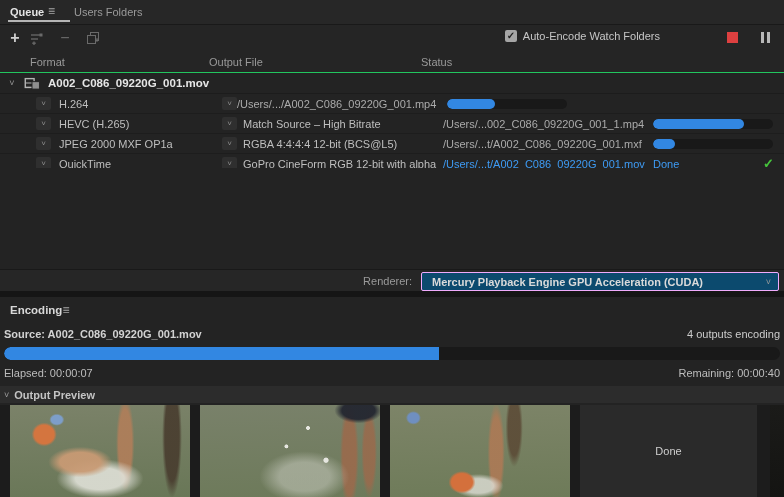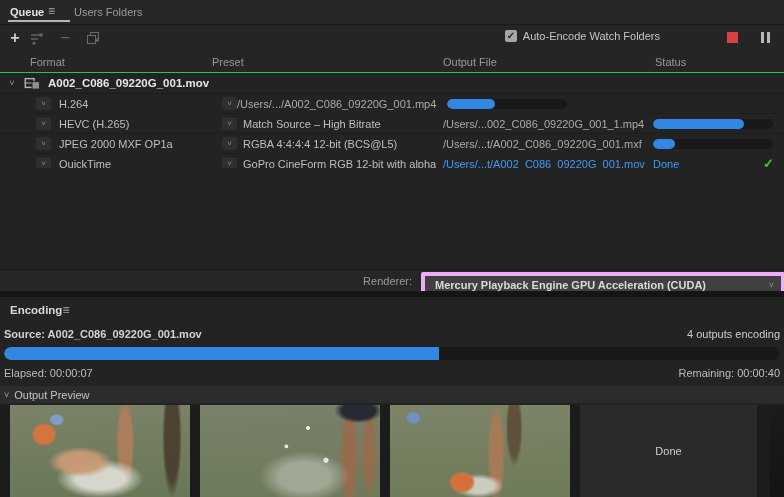--- a/index.html
+++ b/index.html
@@ -52,40 +52,40 @@
   .ptrack{width:120px;height:10px;background:#191919;border-radius:5px;margin-left:4px;overflow:hidden;}
   .pfill{height:100%;background:#3287e2;border-radius:5px;}
   .link{color:#3e9bf4;}
   .done-label{color:#3e9bf4;margin-left:10px;}
   .check{margin-left:auto;color:#46c53c;font-size:13px;font-weight:bold;}
   .empty-space{position:absolute;left:0;top:168px;width:784px;height:101px;background:#232323;}
   
   .renderer-bar{position:absolute;left:0;top:269px;width:784px;height:22px;background:#262626;
     border-top:1px solid #191919;display:flex;align-items:center;}
   .renderer-label{position:absolute;right:372px;color:#9a9a9a;}
-  .renderer-select{position:absolute;left:421px;top:2px;width:356px;height:17px;background:#404040;
-    border:4px solid #f0abfc;border-radius:2px;display:flex;align-items:center;}
+  .renderer-select{position:absolute;left:421px;top:2px;width:356px;height:17px;background:#0c4a6e;
+    border:1px solid #f0abfc;border-radius:2px;display:flex;align-items:center;}
   .renderer-value{margin-left:10px;color:#dadada;font-weight:bold;white-space:nowrap;}
   .renderer-chev{margin-left:auto;margin-right:7px;color:#9a9a9a;font-size:9px;}
   .panel-gap{position:absolute;left:0;top:291px;width:784px;height:6px;background:#151515;}
   
   .encoding{position:absolute;left:0;top:297px;width:784px;height:200px;background:#232323;}
   .enc-title-row{position:absolute;left:10px;top:6px;display:flex;align-items:center;}
   .enc-title{color:#d8d8d8;font-weight:bold;font-size:11.5px;}
   .enc-menu{color:#a8a8a8;font-size:12px;}
   .enc-srcline{position:absolute;left:4px;top:31px;width:776px;display:flex;color:#d2d2d2;font-weight:bold;}
   .enc-outputs{margin-left:auto;font-weight:normal;color:#cccccc;}
   .enc-track{position:absolute;left:4px;top:50px;width:776px;height:13px;background:#191919;border-radius:7px;overflow:hidden;}
   .enc-fill{height:100%;background:#3287e2;border-radius:7px 0 0 7px;}
   .enc-times{position:absolute;left:4px;top:70px;width:776px;display:flex;color:#bdbdbd;}
   .enc-remaining{margin-left:auto;}
   .preview-head{position:absolute;left:0;top:89px;width:784px;height:17px;background:#2c2c2c;
     display:flex;align-items:center;color:#c4c4c4;}
   .preview-chev{margin-left:4px;font-size:9px;color:#a0a0a0;}
-  .preview-title{margin-left:5px;font-weight:normal;}
+  .preview-title{margin-left:5px;font-weight:bold;}
   .thumbs{position:absolute;left:0;top:108px;width:784px;height:92px;background:#1c1c1c;}
   .thumb{position:absolute;top:0;width:180px;height:92px;background-size:cover;}
   .thumb1{left:10px;
     background:
       radial-gradient(10px 8px at 26% 16%, #7d9ec9 55%, rgba(125,158,201,0) 75%),
       radial-gradient(17px 16px at 19% 32%, #d4753f 58%, rgba(212,117,63,0) 74%),
       radial-gradient(42px 20px at 39% 62%, rgba(200,154,116,.95) 48%, rgba(200,154,116,0) 76%),
       radial-gradient(58px 26px at 50% 80%, rgba(224,225,216,.9) 42%, rgba(224,225,216,0) 75%),
       radial-gradient(12px 62px at 64% 42%, rgba(174,126,90,.95) 55%, rgba(174,126,90,0) 76%),
       radial-gradient(13px 80px at 90% 35%, rgba(72,60,46,.9) 55%, rgba(72,60,46,0) 76%),
@@ -154,21 +154,20 @@
   </div>
   <div class="stopbtn"></div>
   <div class="pausebtn">
       <div></div>
       <div></div>
     </div>
 </div>
 
 <div class="colhead">
   <div class="ch1">Format</div>
-  <div class="ch2">Preset</div>
   <div class="ch3">Output File</div>
   <div class="ch4">Status</div>
 </div>
 
 <div class="rows">
 
   <div class="src-row">
     <div class="src-chev">˅</div>
     <svg class="src-icon" width="18" height="14" viewBox="0 0 18 14">
       <rect x="1" y="1" width="11" height="11" fill="#b5b5b5"></rect>

